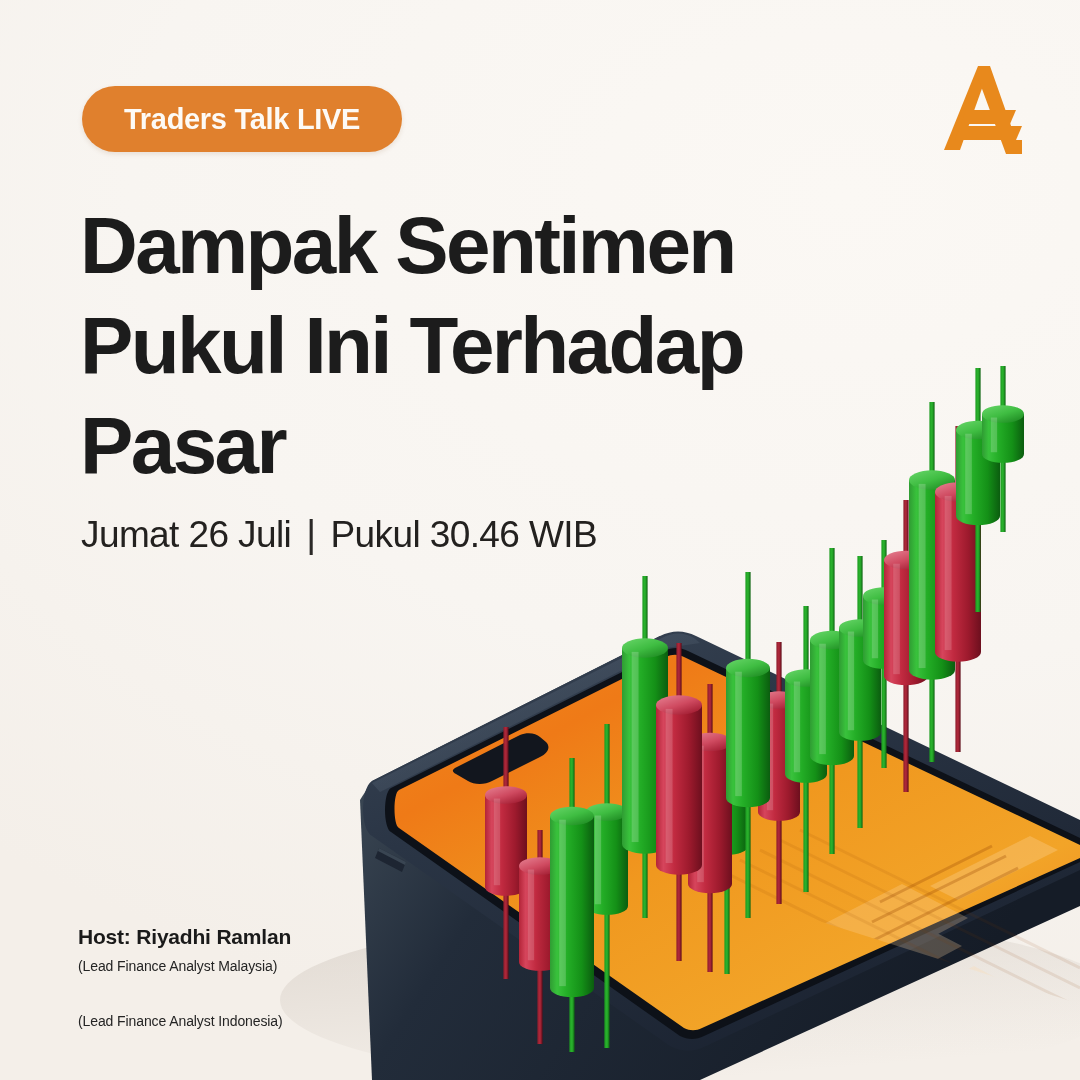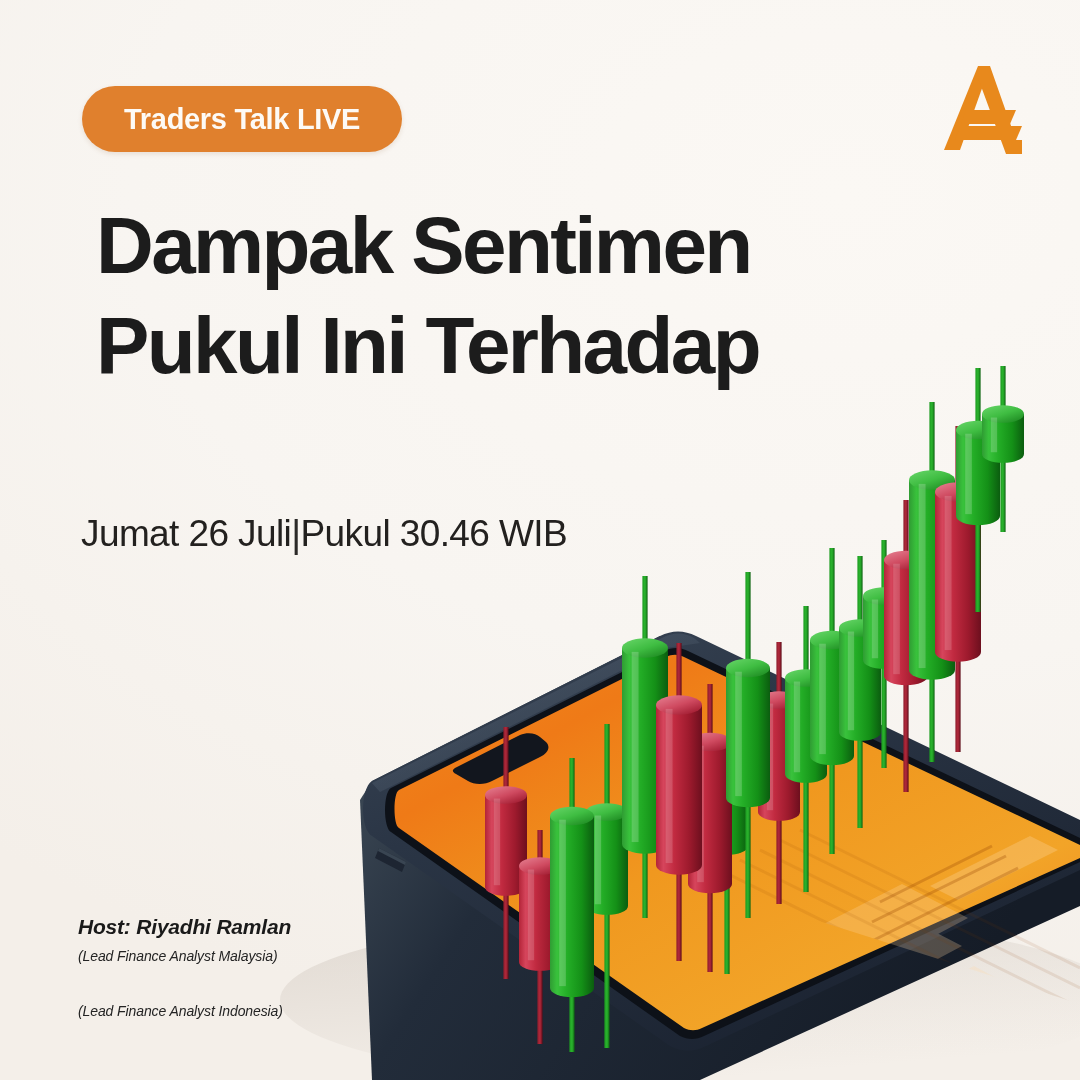--- a/index.html
+++ b/index.html
@@ -49,58 +49,58 @@
     color: #fdfaf6;
     font-size: 29px;
     font-weight: bold;
     letter-spacing: -0.3px;
     white-space: nowrap;
   }
 
   
   .headline {
     position: absolute;
-    left: 96px;
+    left: 80px;
     top: 196px;
     width: 760px;
   }
   .headline-line {
     color: #1c1c1c;
     font-size: 80px;
     font-weight: bold;
     line-height: 100px;
     letter-spacing: -2.6px;
     white-space: nowrap;
   }
 
   
   .datetime {
     position: absolute;
     left: 81px;
     top: 513px;
     display: flex;
-    align-items: flex-start;
+    align-items: center;
+    gap: 15px;
     color: #23211f;
     font-size: 37px;
     letter-spacing: -0.6px;
     white-space: nowrap;
   }
   .dt-sep {
     color: #2b2927;
     font-size: 38px;
     font-weight: 300;
   }
 
   
   .credits {
     position: absolute;
     left: 78px;
-    bottom: 54px;
+    bottom: 44px;
     z-index: 40;
-    font-style: italic;
   }
   .credit-block { margin-bottom: 26px; }
   .credit-block:last-child { margin-bottom: 0; }
   .credit-name {
     color: #1a1a1a;
     font-size: 21px;
     font-weight: bold;
     letter-spacing: -0.2px;
     line-height: 30px;
     white-space: nowrap;
@@ -405,20 +405,21 @@
     </g>
   </svg>
 
   <div class="badge" style="background: rgb(224, 128, 45);">
     <span class="badge-text" style="color: rgb(253, 250, 246);">Traders Talk LIVE</span>
   </div>
 
   <div class="headline">
     <div class="headline-line" style="color: rgb(28, 28, 28);">Dampak Sentimen</div>
     <div class="headline-line" style="color: rgb(28, 28, 28);">Pukul Ini Terhadap</div>
+    <div class="headline-line" style="color: rgb(28, 28, 28);">Pasar</div>
   </div>
 
   <div class="datetime">
     <span>Jumat 26 Juli</span>
     <span class="dt-sep">|</span>
     <span>Pukul 30.46 WIB</span>
   </div>
 
   <div class="credits">
     <div class="credit-block">

